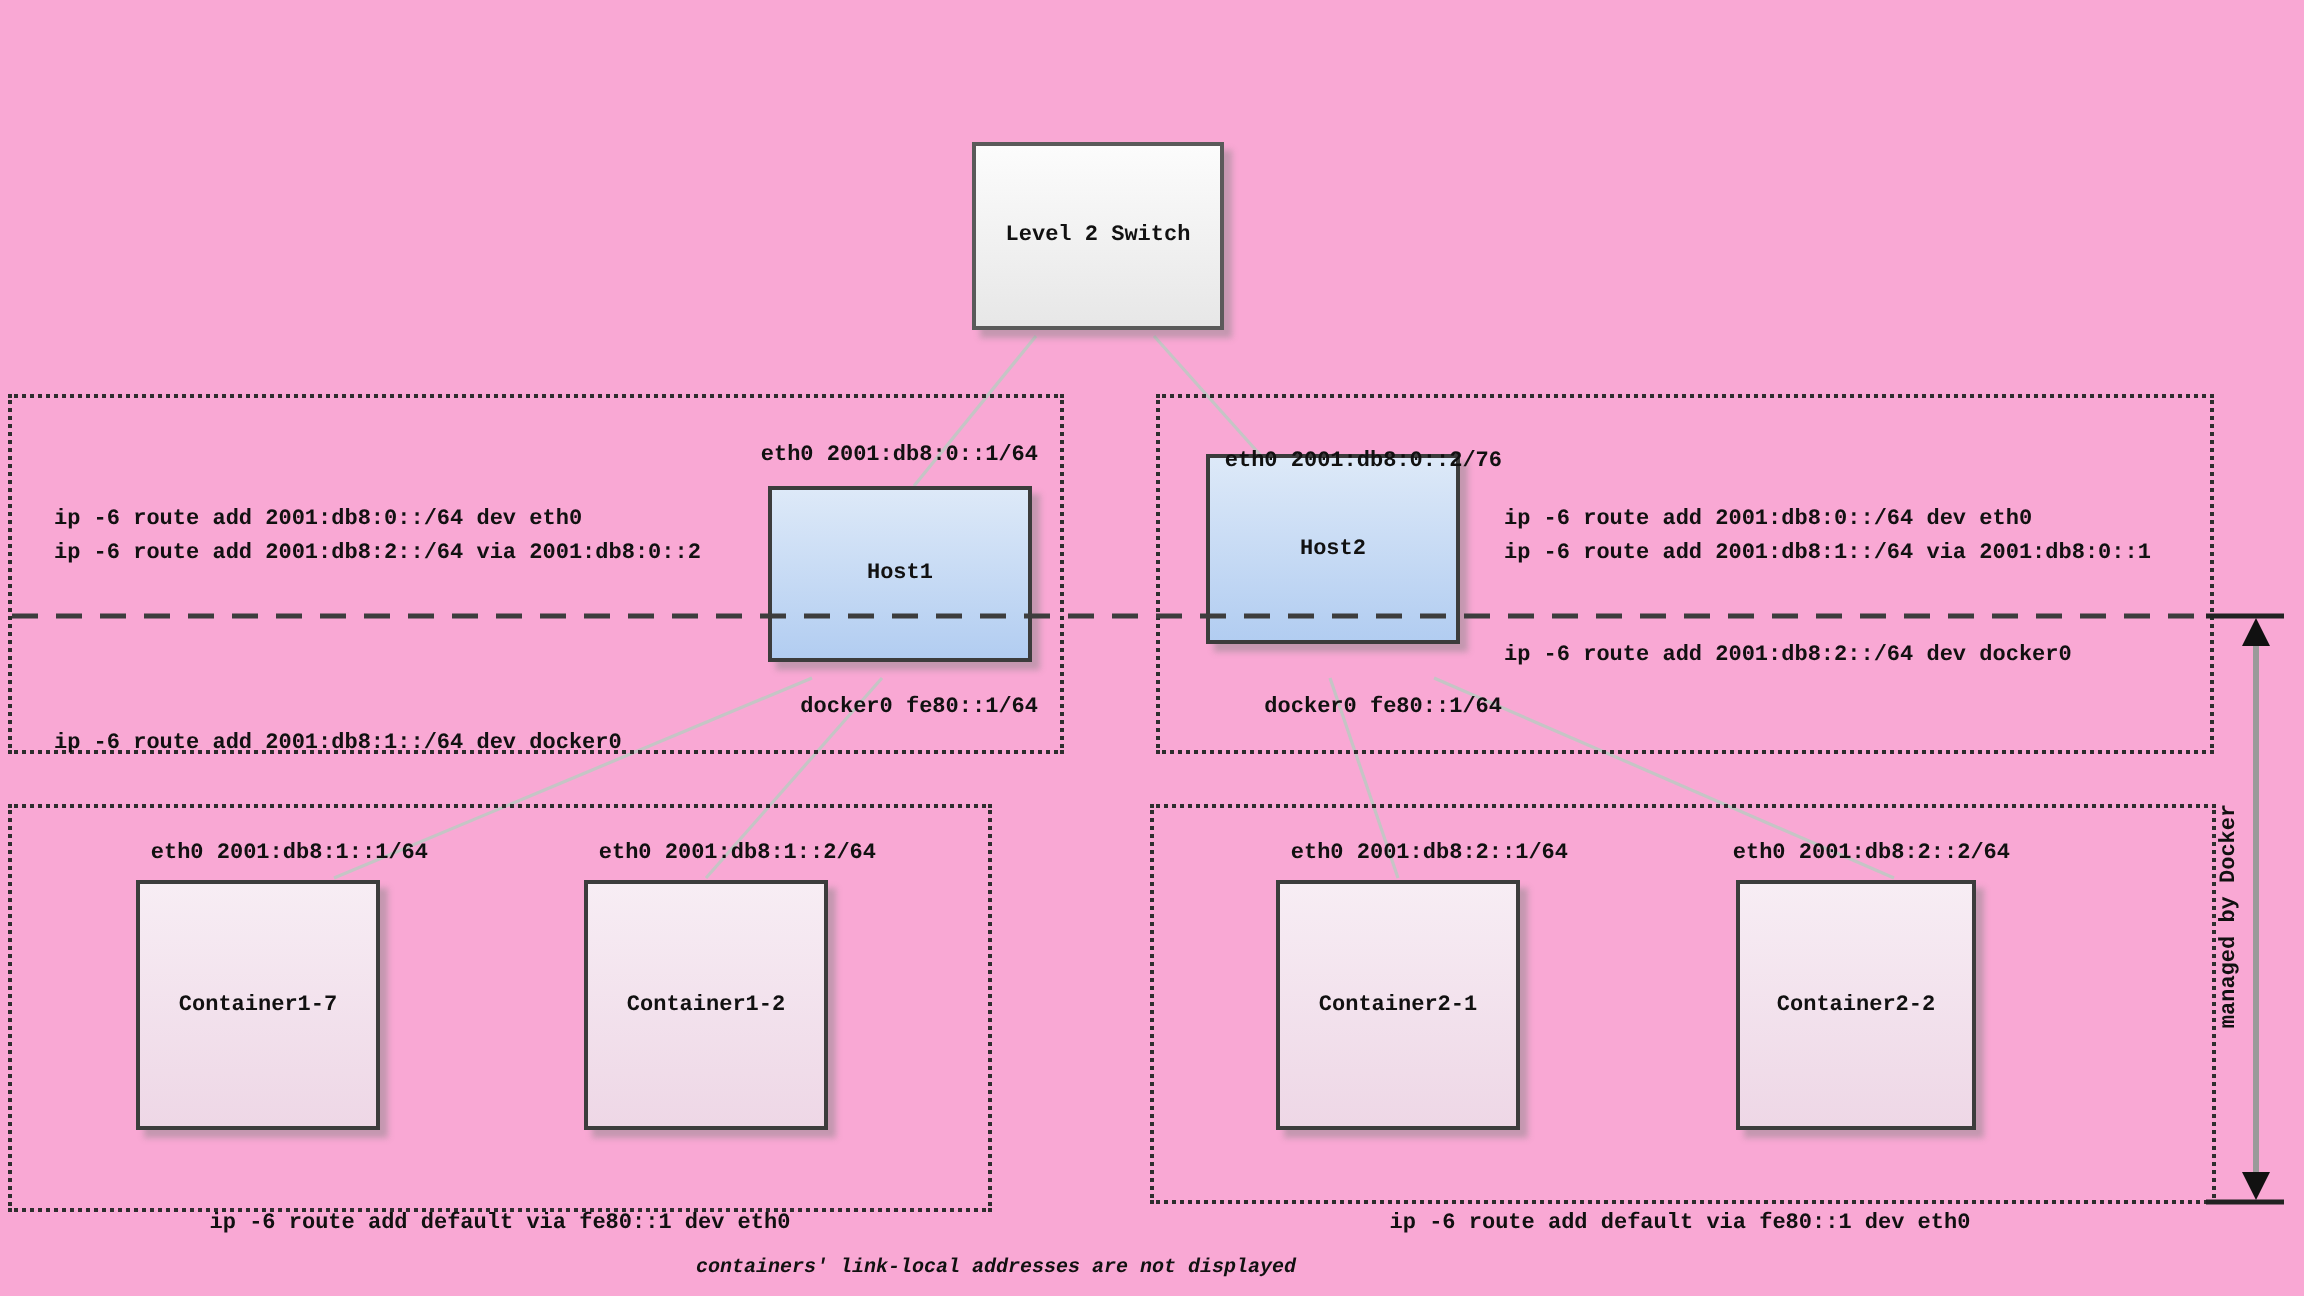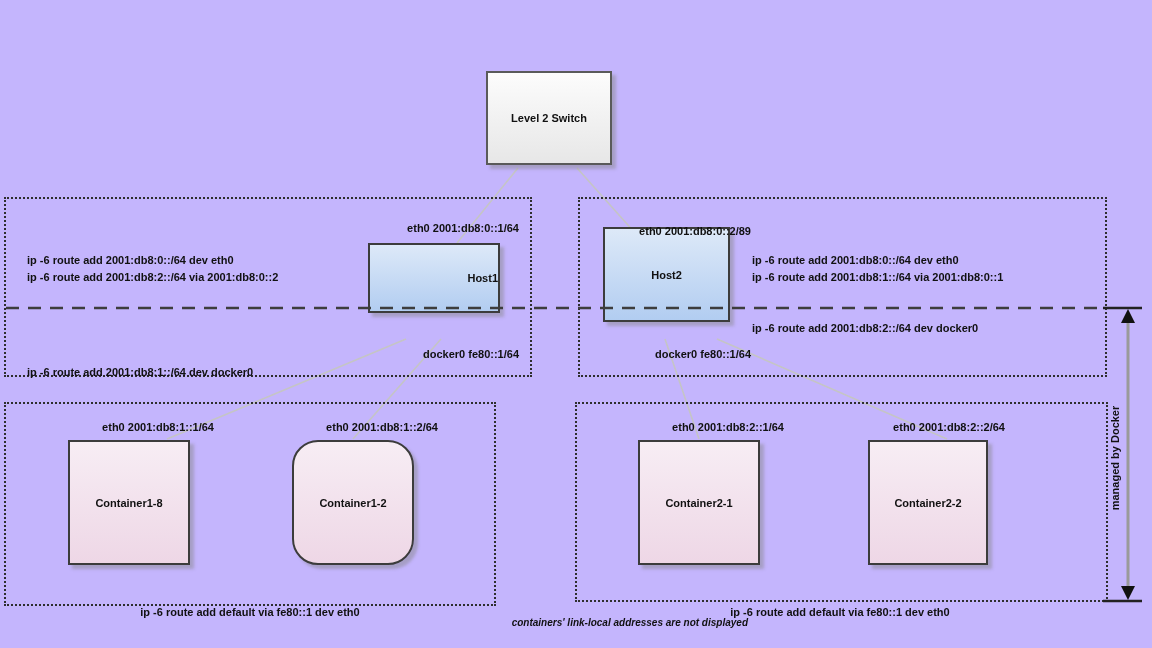--- a/index.html
+++ b/index.html
@@ -1,18 +1,18 @@
 <!DOCTYPE html>
 <html><head>
 <meta charset="utf-8">
 <style>
   html,body{margin:0;padding:0;background:#ffffff;}
   #canvas{
-    position:relative;width:1152px;height:648px;background:#c4b5fd;overflow:hidden;
-    font-family:Liberation Sans, sans-serif;color:#111;
+    position:relative;width:1152px;height:648px;background:#f9a8d4;overflow:hidden;
+    font-family:Liberation Mono, monospace;color:#111;
   }
   svg.layer{position:absolute;left:0;top:0;width:1152px;height:648px;pointer-events:none;}
   .node{
     position:absolute;display:flex;align-items:center;justify-content:center;
     border:2px solid #3c3c3c;box-sizing:border-box;
     font-size:11px;font-weight:700;text-align:center;
     box-shadow:4px 4px 3px rgba(130,130,130,0.45);
   }
   .switch-node{background:linear-gradient(180deg,#fcfcfc 0%,#e7e7e7 100%);border-color:#5a5a5a;}
   .host-node{background:linear-gradient(180deg,#dde9f8 0%,#b2cdf1 100%);}
@@ -21,21 +21,21 @@
     position:absolute;border:2px dotted #2e2e2e;box-sizing:border-box;background:transparent;
   }
   .lbl{
     position:absolute;font-size:11px;font-weight:700;white-space:nowrap;line-height:13px;
   }
   .lbl.center{text-align:right;}
   .route-block{position:absolute;font-size:11px;font-weight:700;line-height:17px;white-space:nowrap;}
   .caption{position:absolute;font-size:11px;font-weight:700;text-align:center;white-space:nowrap;margin-top:29px;}
   .footnote{
     position:absolute;font-size:10px;font-weight:700;font-style:italic;
-    text-align:right;white-space:nowrap;
+    text-align:left;white-space:nowrap;margin-top:12px;
   }
   .vertical-label{
     position:absolute;font-size:11px;font-weight:700;white-space:nowrap;
     transform:translate(-50%,-50%) rotate(-90deg);transform-origin:center center;
   }
 </style>
 </head>
 <body>
 
 <div id="canvas">
@@ -51,42 +51,42 @@
 
   <div class="zone" style="left:4px;top:197px;width:528px;height:180px;"></div>
   <div class="zone" style="left:578px;top:197px;width:529px;height:180px;"></div>
   <div class="zone" style="left:4px;top:402px;width:492px;height:204px;"></div>
   <div class="zone" style="left:575px;top:402px;width:533px;height:200px;"></div>
 
   <div class="node switch-node" style="left:486px;top:71px;width:126px;height:94px;">
     <span>Level 2 Switch</span>
   </div>
 
-  <div class="node host-node" style="left:368px;top:243px;width:132px;height:70px;justify-content:flex-end;">
+  <div class="node host-node" style="left:384px;top:243px;width:132px;height:88px;">
     <span>Host1</span>
   </div>
   <div class="node host-node" style="left:603px;top:227px;width:127px;height:95px;text-align:center;">
     <span>Host2</span>
   </div>
 
   <div class="node container-node" style="left:68px;top:440px;width:122px;height:125px;">
-    <span>Container1-8</span>
+    <span>Container1-7</span>
   </div>
-  <div class="node container-node" style="left:292px;top:440px;width:122px;height:125px;border-radius:26px;">
+  <div class="node container-node" style="left:292px;top:440px;width:122px;height:125px;">
     <span>Container1-2</span>
   </div>
   <div class="node container-node" style="left:638px;top:440px;width:122px;height:125px;">
     <span>Container2-1</span>
   </div>
   <div class="node container-node" style="left:868px;top:440px;width:120px;height:125px;">
     <span>Container2-2</span>
   </div>
 
   <div class="lbl center" style="left:349px;top:222px;width:170px;">eth0 2001:db8:0::1/64</div>
-  <div class="lbl center" style="left:581px;top:225px;width:170px;">eth0 2001:db8:0::2/89</div>
+  <div class="lbl center" style="left:581px;top:225px;width:170px;">eth0 2001:db8:0::2/76</div>
   <div class="lbl center" style="left:349px;top:348px;width:170px;">docker0 fe80::1/64</div>
   <div class="lbl center" style="left:581px;top:348px;width:170px;">docker0 fe80::1/64</div>
 
   <div class="lbl center" style="left:44px;top:421px;width:170px;">eth0 2001:db8:1::1/64</div>
   <div class="lbl center" style="left:268px;top:421px;width:170px;">eth0 2001:db8:1::2/64</div>
   <div class="lbl center" style="left:614px;top:421px;width:170px;">eth0 2001:db8:2::1/64</div>
   <div class="lbl center" style="left:835px;top:421px;width:170px;">eth0 2001:db8:2::2/64</div>
 
   <div class="route-block" style="left:27px;top:252px;">
     <div>ip -6 route add 2001:db8:0::/64 dev eth0</div>

